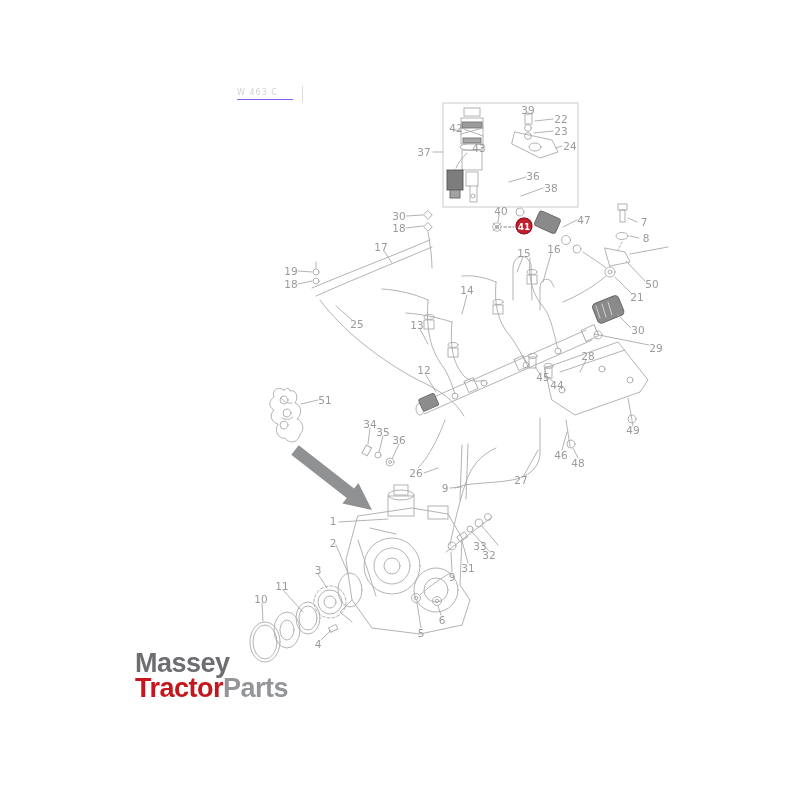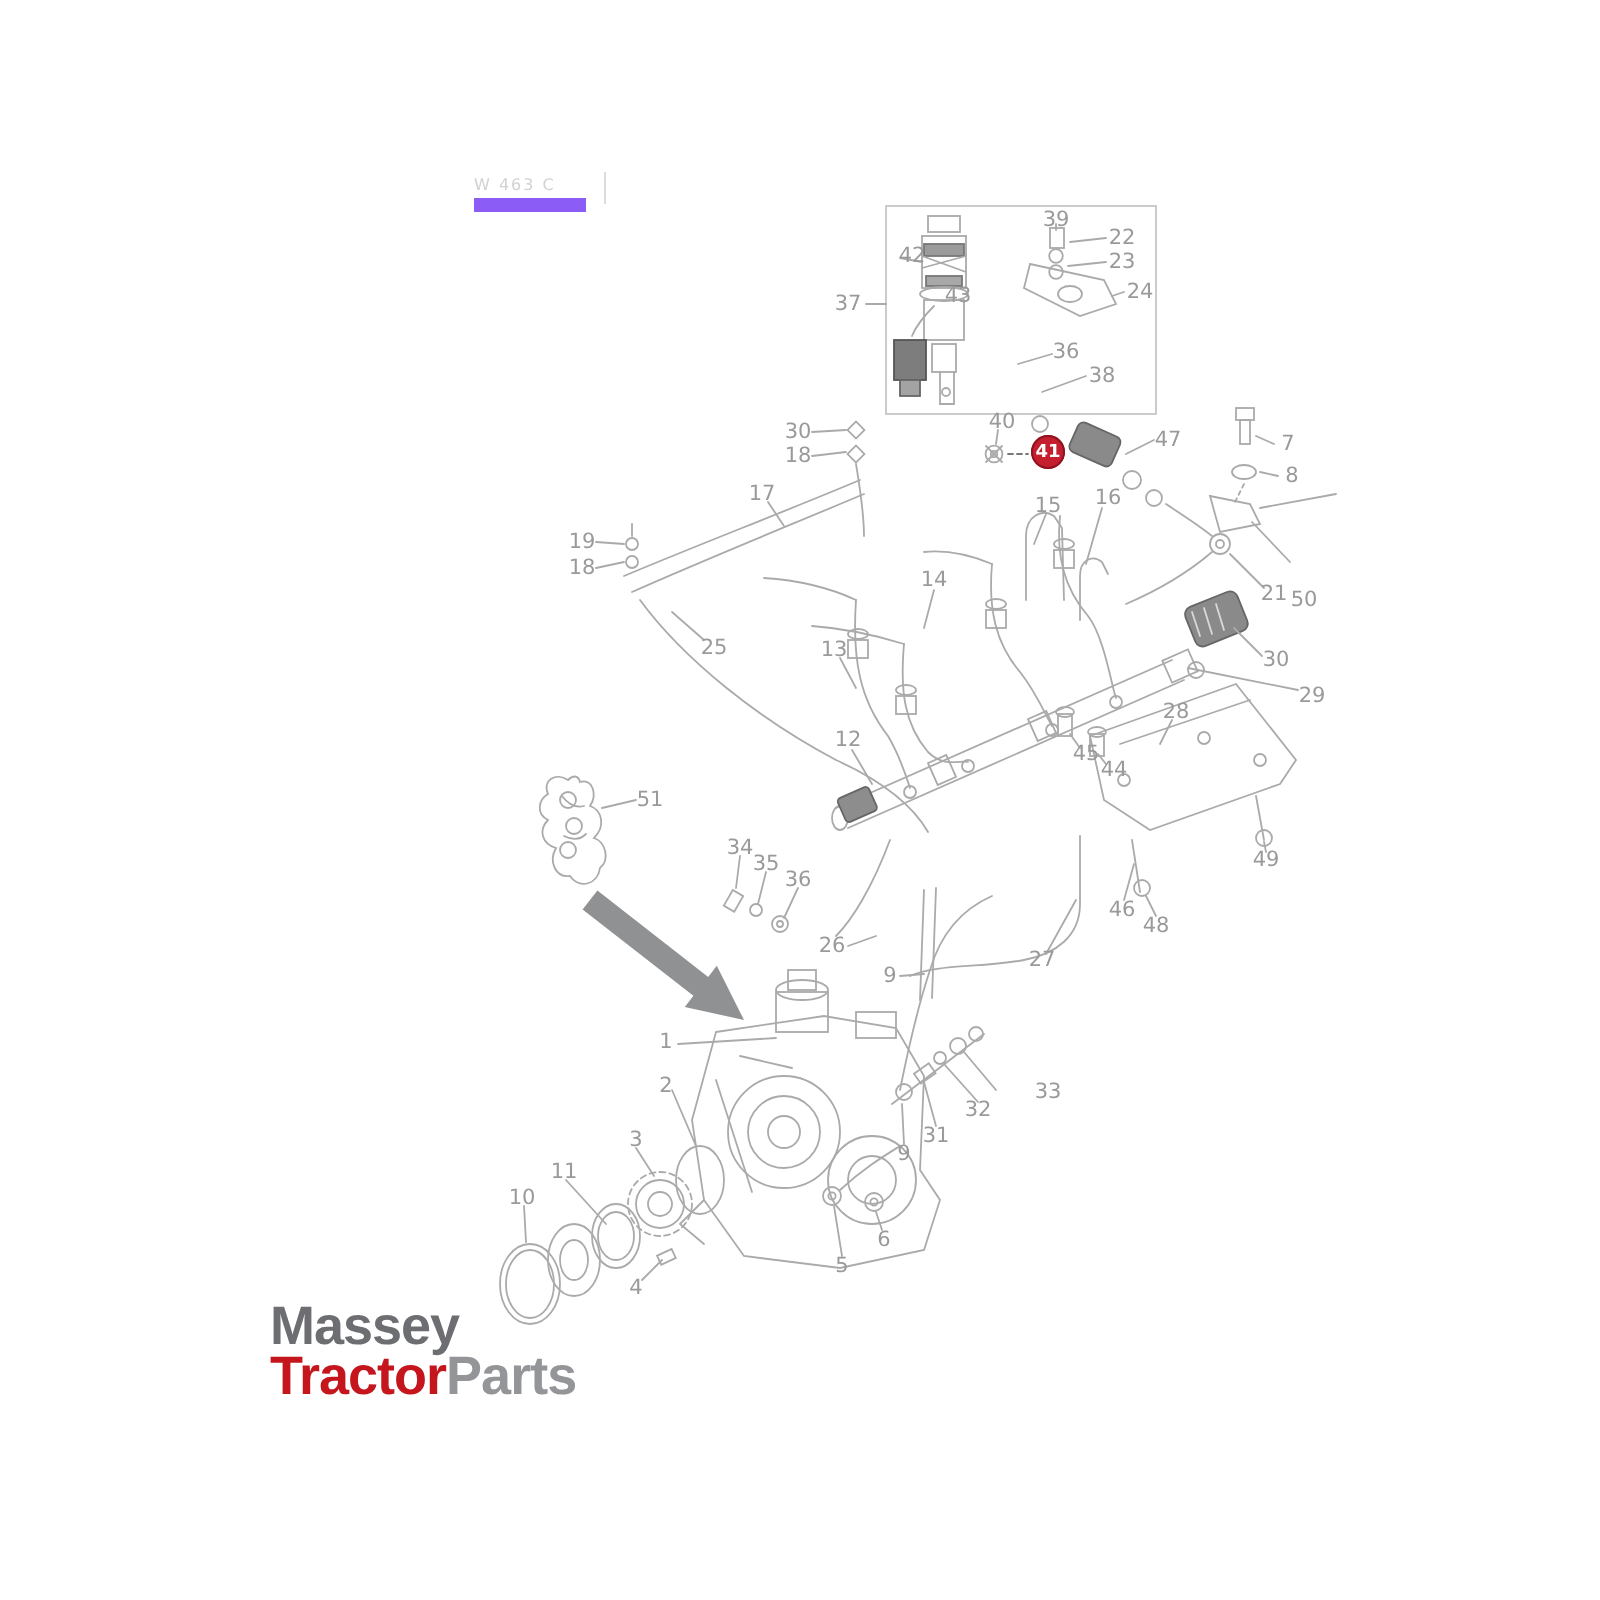--- a/index.html
+++ b/index.html
@@ -1,20 +1,20 @@
 <!DOCTYPE html>
 <html><head>
 <meta charset="utf-8">
 <style>
   html,body{margin:0;padding:0;background:#fff;}
   #stage{position:relative;width:800px;height:800px;background:#fff;overflow:hidden;
          font-family:"DejaVu Sans","Liberation Sans",sans-serif;}
   
   .watermark{position:absolute;left:237px;top:88px;font-size:8px;letter-spacing:1px;
-             color:#d2d2d2;border-bottom:7px solid #8b5cf6;padding:0 4px 2px 0;width:52px;}
+             color:#d2d2d2;border-bottom:1px solid #8b5cf6;padding:0 4px 2px 0;width:52px;}
   .watermark:after{content:"";position:absolute;right:-10px;top:-2px;width:1px;height:16px;background:#dcdcdc;}
   
   .plabel{position:absolute;transform:translate(-50%,-50%);font-size:10.5px;line-height:1;
           color:#9a9a9a;user-select:none;}
   
   .badge{position:absolute;transform:translate(-50%,-50%);width:17px;height:17px;border-radius:50%;
          display:flex;align-items:center;justify-content:center;
          font-size:9px;font-weight:bold;box-shadow:0 0 0 1px #8d1420 inset;}
   
   .logo{position:absolute;left:135px;top:651px;line-height:0.92;letter-spacing:-0.5px;
@@ -307,38 +307,38 @@
       <span class="plabel" style="left: 561px; top: 131px; color: rgb(154, 154, 154);">23</span>
       <span class="plabel" style="left: 570px; top: 146px; color: rgb(154, 154, 154);">24</span>
       <span class="plabel" style="left: 357px; top: 324px; color: rgb(154, 154, 154); text-align: right;">25</span>
       <span class="plabel" style="left: 416px; top: 473px; color: rgb(154, 154, 154);">26</span>
       <span class="plabel" style="left: 521px; top: 480px; color: rgb(154, 154, 154);">27</span>
       <span class="plabel" style="left: 588px; top: 356px; color: rgb(154, 154, 154);">28</span>
       <span class="plabel" style="left: 656px; top: 348px; color: rgb(154, 154, 154);">29</span>
       <span class="plabel" style="left: 638px; top: 330px; color: rgb(154, 154, 154);">30</span>
       <span class="plabel" style="left: 468px; top: 568px; color: rgb(154, 154, 154);">31</span>
       <span class="plabel" style="left: 489px; top: 555px; color: rgb(154, 154, 154);">32</span>
-      <span class="plabel" style="left: 524px; top: 546px; color: rgb(154, 154, 154); text-align: center;">33</span>
+      <span class="plabel" style="left: 480px; top: 546px; color: rgb(154, 154, 154); text-align: center;">33</span>
       <span class="plabel" style="left: 370px; top: 424px; color: rgb(154, 154, 154);">34</span>
       <span class="plabel" style="left: 383px; top: 432px; color: rgb(154, 154, 154);">35</span>
       <span class="plabel" style="left: 399px; top: 440px; color: rgb(154, 154, 154);">36</span>
       <span class="plabel" style="left: 533px; top: 176px; color: rgb(154, 154, 154);">36</span>
       <span class="plabel" style="left: 424px; top: 152px; color: rgb(154, 154, 154);">37</span>
       <span class="plabel" style="left: 551px; top: 188px; color: rgb(154, 154, 154);">38</span>
       <span class="plabel" style="left: 528px; top: 110px; color: rgb(154, 154, 154);">39</span>
       <span class="plabel" style="left: 501px; top: 211px; color: rgb(154, 154, 154);">40</span>
       <span class="plabel" style="left: 456px; top: 128px; color: rgb(154, 154, 154);">42</span>
       <span class="plabel" style="left: 467px; top: 148px; color: rgb(154, 154, 154); margin-left: 12px;">43</span>
       <span class="plabel" style="left: 557px; top: 385px; color: rgb(154, 154, 154);">44</span>
       <span class="plabel" style="left: 543px; top: 377px; color: rgb(154, 154, 154);">45</span>
       <span class="plabel" style="left: 561px; top: 455px; color: rgb(154, 154, 154);">46</span>
       <span class="plabel" style="left: 584px; top: 220px; color: rgb(154, 154, 154);">47</span>
       <span class="plabel" style="left: 578px; top: 463px; color: rgb(154, 154, 154);">48</span>
       <span class="plabel" style="left: 633px; top: 430px; color: rgb(154, 154, 154);">49</span>
-      <span class="plabel" style="left: 652px; top: 300px; color: rgb(154, 154, 154);">50</span>
+      <span class="plabel" style="left: 652px; top: 284px; color: rgb(154, 154, 154);">50</span>
       <span class="plabel" style="left: 325px; top: 400px; color: rgb(154, 154, 154);">51</span>
     </div>
 
   <div class="badge" id="highlight-badge" style="left: 524px; top: 226px; background: rgb(196, 30, 47); color: rgb(255, 255, 255);">41</div>
 
   <div class="logo">
     <span class="l1" style="color: rgb(109, 110, 113);">Massey</span>
     <span class="l2"><span style="color: rgb(196, 22, 28);">Tractor</span><span id="logo-parts" style="color: rgb(147, 149, 152);">Parts</span></span>
   </div>
 

